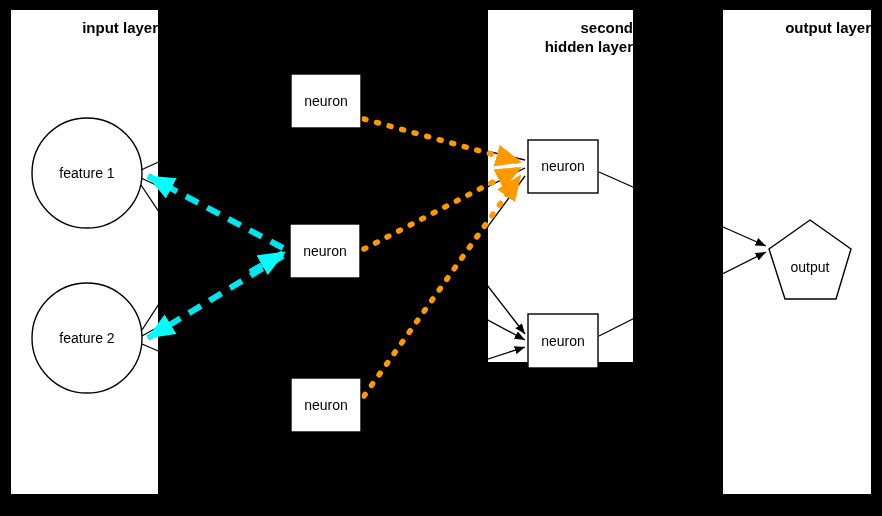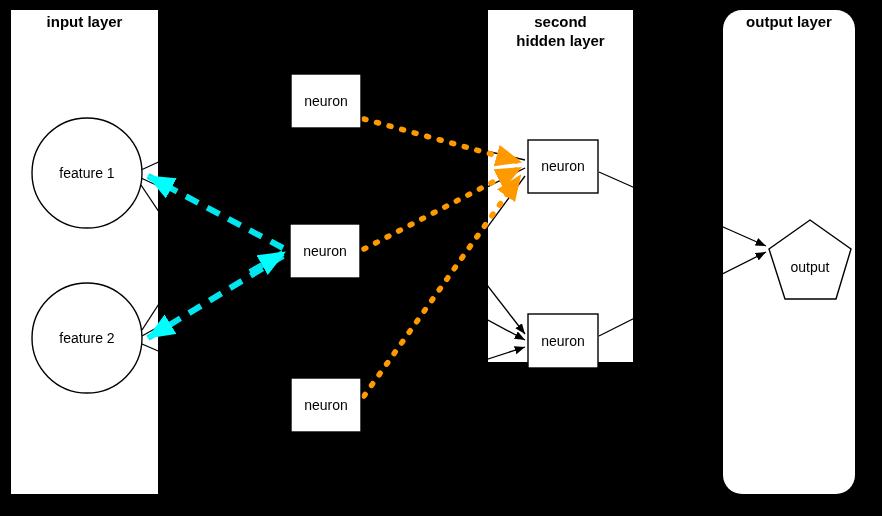--- a/index.html
+++ b/index.html
@@ -21,22 +21,22 @@
   }
   .panel {
     position: absolute;
     background: #ffffff;
     box-sizing: border-box;
   }
   .panel-title {
     position: absolute;
     left: 0;
     right: 0;
-    top: 2px;
-    text-align: center;
+    top: 8px;
+    text-align: right;
     font-weight: bold;
     font-size: 15px;
     line-height: 19px;
     color: #000000;
     font-family: "Liberation Sans", sans-serif;
     white-space: pre-line;
   }
   svg.overlay {
     position: absolute;
     left: 0;
@@ -84,21 +84,21 @@
 
   <div class="panel" style="left:11px;  top:10px; width:147px; height:484px;">
     <div class="panel-title">input layer</div>
   </div>
 
 
   <div class="panel" style="left:488px; top:10px; width:145px; height:352px;padding-left:16px;">
     <div class="panel-title">second<br>hidden layer</div>
   </div>
 
-  <div class="panel" style="left:723px; top:10px; width:132px; height:484px;border-radius:19px;">
+  <div class="panel" style="left:723px; top:10px; width:148px; height:484px;">
     <div class="panel-title">output layer</div>
   </div>
 
   <svg class="overlay" viewBox="0 0 882 516" xmlns="http://www.w3.org/2000/svg">
     <defs>
       <marker id="arrowBlack" markerWidth="9" markerHeight="9" refX="8" refY="3.2" orient="auto" markerUnits="strokeWidth">
         <path d="M0,0 L8,3.2 L0,6.4 z" fill="#000000"></path>
       </marker>
       <marker id="arrowCyan" markerWidth="5.2" markerHeight="5.2" refX="4.4" refY="1.9" orient="auto" markerUnits="strokeWidth">
         <path d="M0,0 L4.6,1.9 L0,3.8 z" fill="#00ffff"></path>

